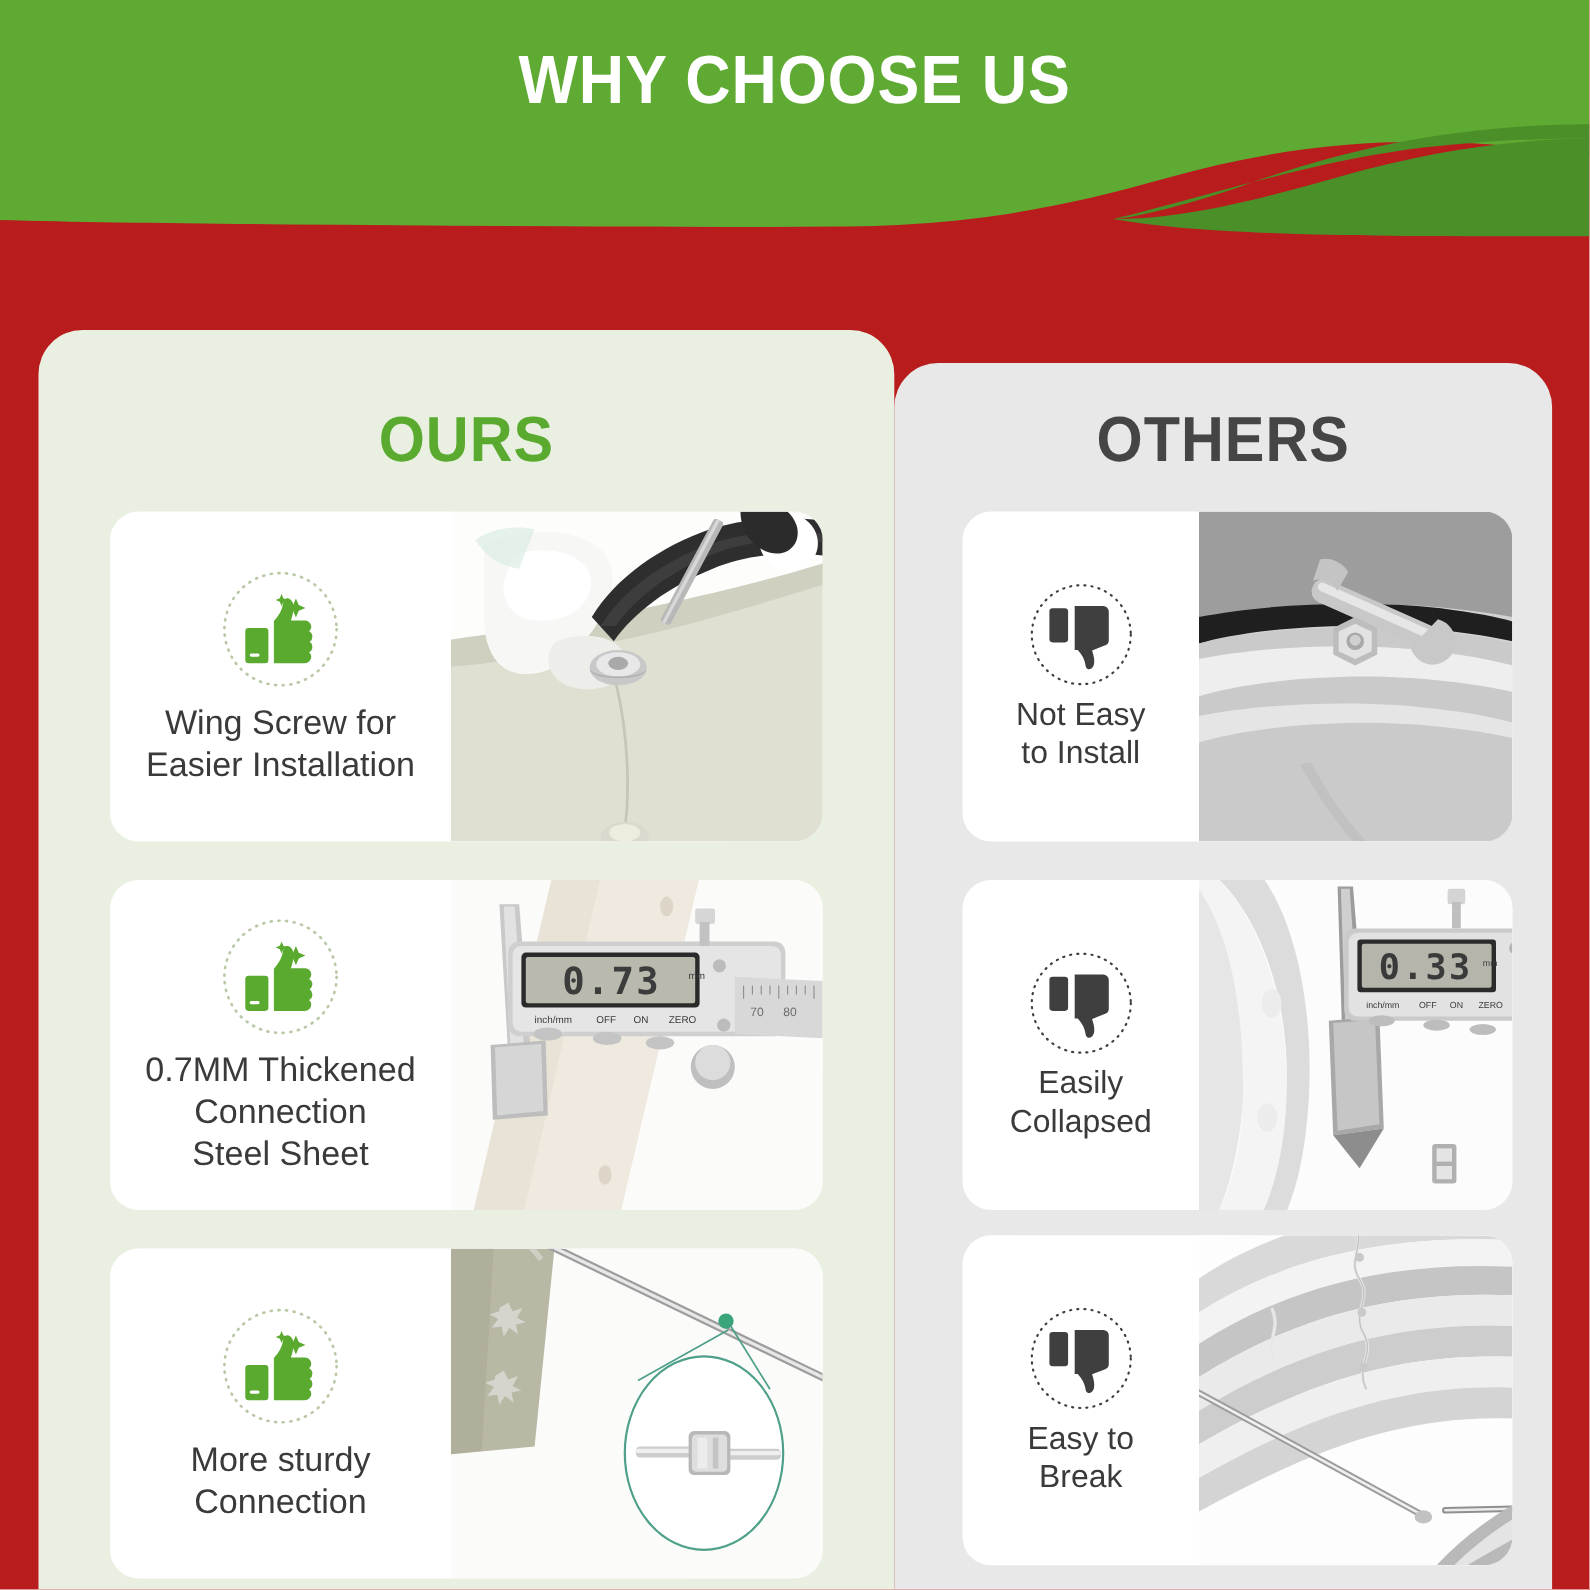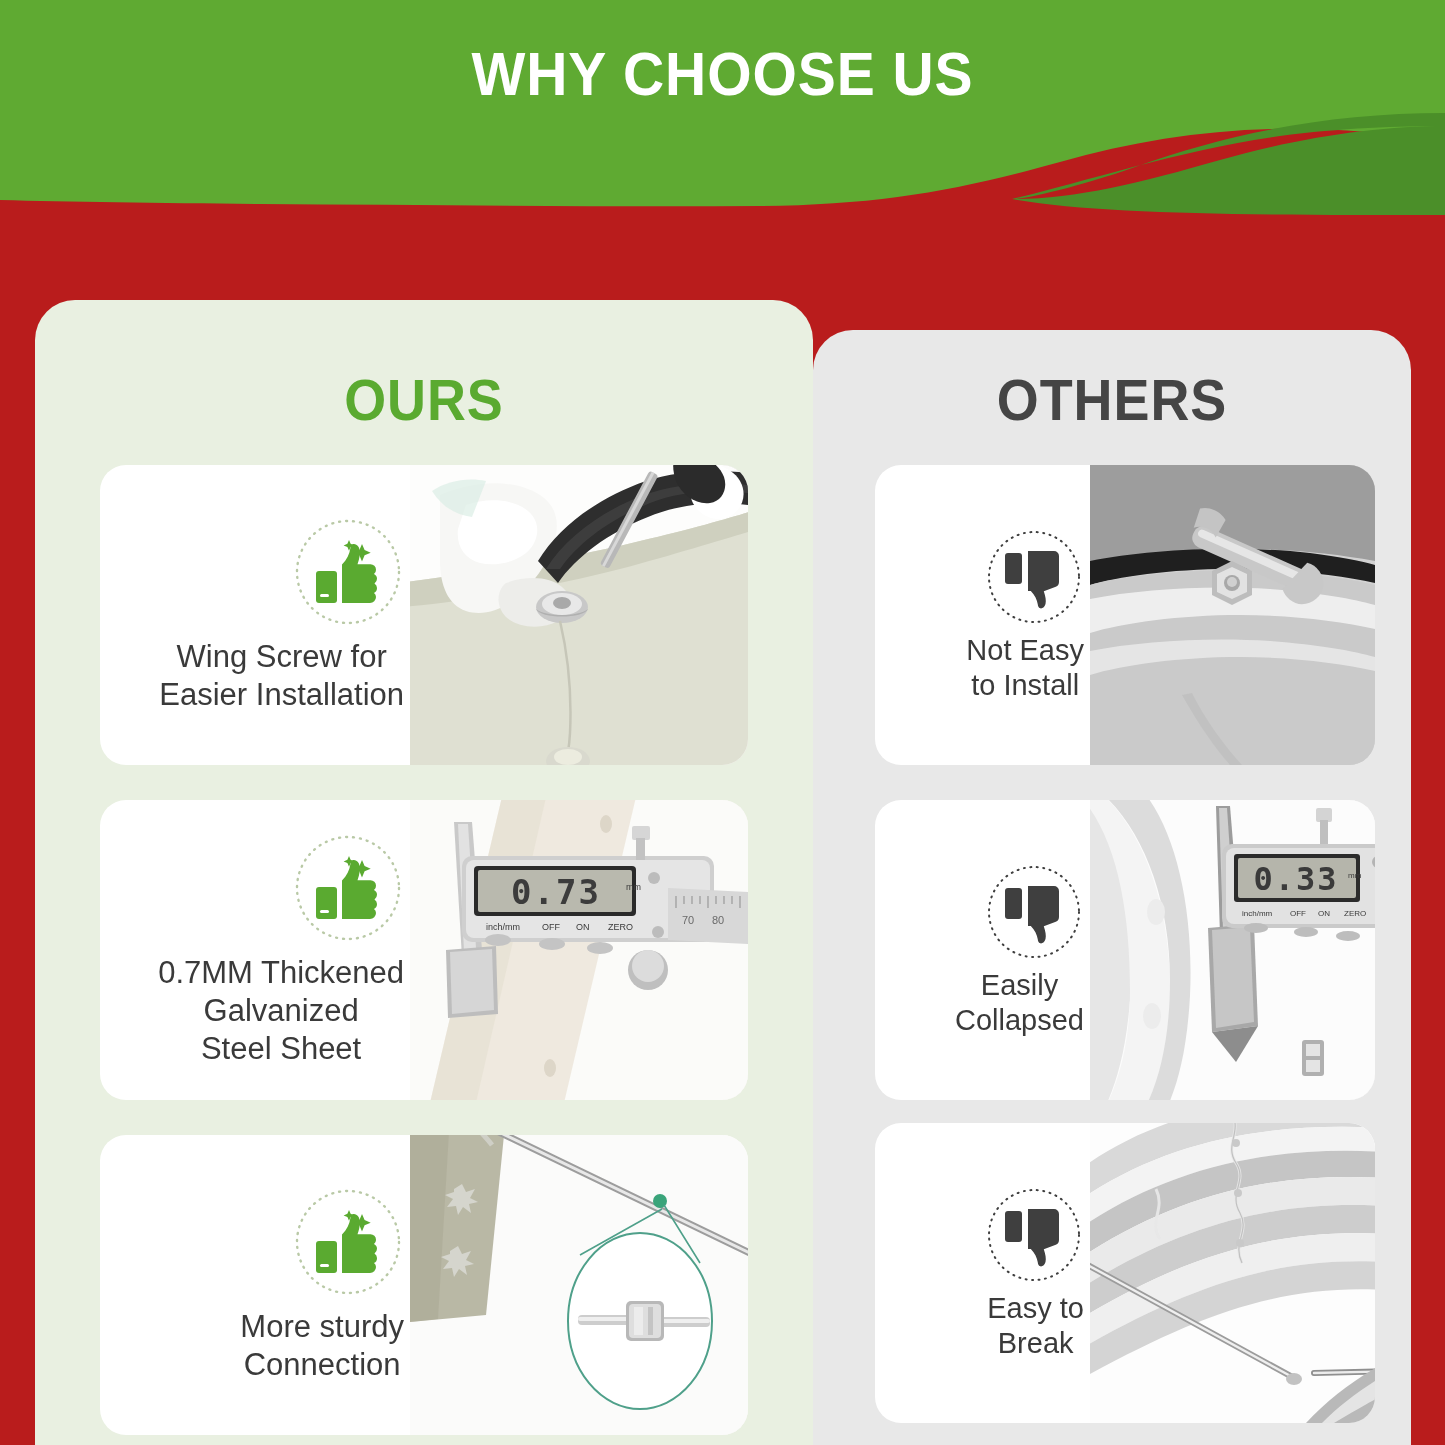--- a/index.html
+++ b/index.html
@@ -57,21 +57,21 @@
   .card {
     position: absolute;
     background: #ffffff;
     border-radius: 26px;
     overflow: hidden;
     display: flex;
     align-items: stretch;
   }
   .card-text-col {
     display: flex; flex-direction: column;
-    align-items: flex-end; justify-content: center;
+    align-items: center; justify-content: center;
     padding: 8px 6px;
     flex: 0 0 auto;
   }
   .card-media { flex: 1 1 auto; position: relative; overflow: hidden; }
 
   .ours-card  { left: 100px; width: 648px; height: 300px; }
   .ours-card .card-text-col { width: 310px; }
   .ours-card-1 { top: 465px; }
   .ours-card-2 { top: 800px; }
   .ours-card-3 { top: 1135px; }
@@ -193,21 +193,21 @@
         <svg width="112" height="112" viewBox="0 0 112 112">
           <circle cx="56" cy="56" r="51" fill="none" stroke="#b9c9a6" stroke-width="2.4" stroke-dasharray="1 6" stroke-linecap="round"></circle>
           <path d="M27 55 h15 a3 3 0 0 1 3 3 v26 a3 3 0 0 1 -3 3 h-15 a3 3 0 0 1 -3 -3 v-26 a3 3 0 0 1 3 -3z" fill="#5aaa30"></path>
           <rect x="28" y="78" width="9" height="3" rx="1.5" fill="#ffffff"></rect>
           <path d="M50 87 h28 a6 6 0 0 0 6 -6 a5 5 0 0 0 -2 -4 a5.5 5.5 0 0 0 3 -5 a5.5 5.5 0 0 0 -2.5 -4.6 a5.5 5.5 0 0 0 2.5 -4.6 a5.5 5.5 0 0 0 -3 -4.9 a5 5 0 0 0 2 -4.2 a5.5 5.5 0 0 0 -5.5 -5.5 h-13 c2 -6 3 -11 2 -15 c-0.9 -3.6 -3.6 -5.8 -6.3 -5.2 c-2 0.5 -2.6 2.3 -3 5 c-0.7 5 -3.3 10.4 -8.2 15.6 v38.4z" fill="#5aaa30"></path>
           <path d="M70 28 l2.6 6.1 l6.1 2.6 l-6.1 2.6 l-2.6 6.1 l-2.6 -6.1 l-6.1 -2.6 l6.1 -2.6z" fill="#5aaa30"></path>
           <path d="M57 24 l1.6 3.8 l3.8 1.6 l-3.8 1.6 l-1.6 3.8 l-1.6 -3.8 l-3.8 -1.6 l3.8 -1.6z" fill="#5aaa30"></path>
         </svg>
       </div>
       <div class="card-label">0.7MM Thickened
-Galvanized
+Connection
 Steel Sheet</div>
     </div>
     <div class="card-media">
       <div class="photo ph-ours2">
         <svg width="100%" height="100%" viewBox="0 0 338 300" preserveAspectRatio="xMidYMid slice">
           <rect width="338" height="300" fill="#fbfbf9"></rect>
           <path d="M96 -20 L230 -20 L150 320 L16 320 Z" fill="#efe9df"></path>
           <path d="M96 -20 L140 -20 L62 320 L16 320 Z" fill="#e6dfd2" opacity="0.7"></path>
           <ellipse cx="196" cy="24" rx="6" ry="9" fill="#ddd6c8"></ellipse>
           <ellipse cx="140" cy="268" rx="6" ry="9" fill="#ddd6c8"></ellipse>

